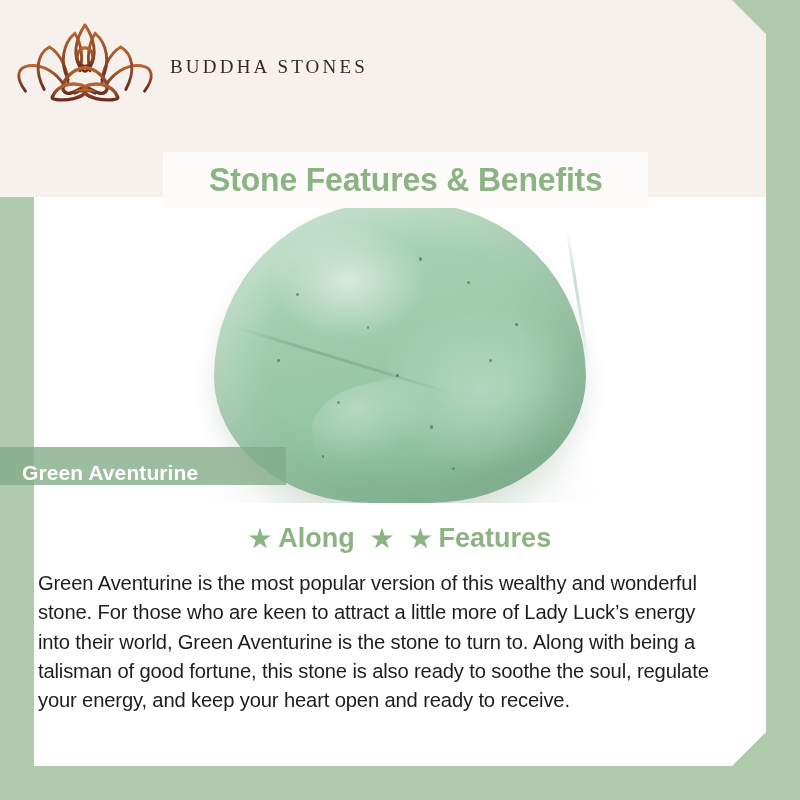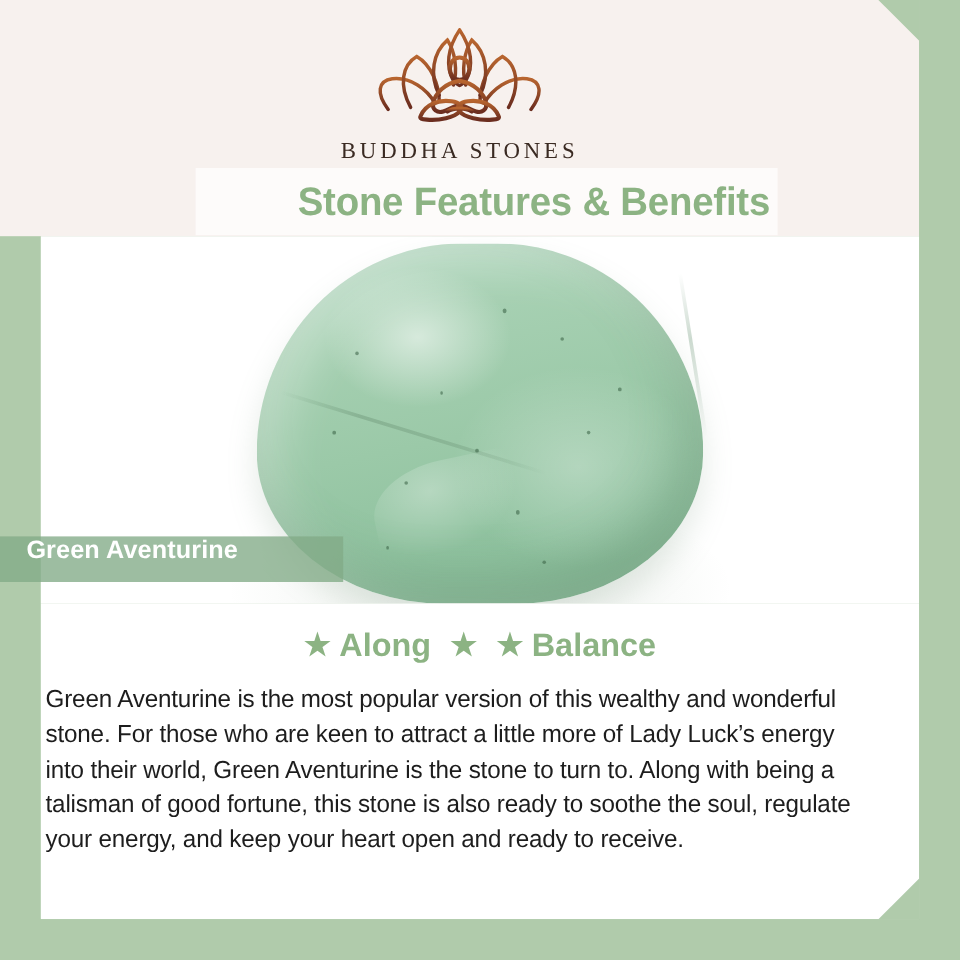--- a/index.html
+++ b/index.html
@@ -42,44 +42,44 @@
     width: 800px; height: 34px;
     background: #b0cbab;
   }
 
   
   .logo-wrap {
     position: absolute;
     left: 0; top: 18px;
     width: 766px;
     display: flex;
-    flex-direction: column;
+    flex-direction: row;
     align-items: center;
   }
   .lotus { width: 170px; height: 92px; display: block; }
   .brand {
     margin-top: 6px;
     font-family: "Liberation Serif", serif;
     font-size: 19px;
     letter-spacing: 3.2px;
     color: #3a2a22;
     font-weight: 400;
   }
 
   
   .title-banner {
     position: absolute;
     left: 163px;
-    top: 140px;
+    top: 152px;
     width: 485px;
     height: 56px;
     background: #fdfbfa;
     display: flex;
     align-items: center;
-    justify-content: flex-end;
+    justify-content: center;
     z-index: 6;
   }
   .title-text {
     font-size: 33px;
     font-weight: 700;
     color: #8cb383;
     letter-spacing: -0.2px;
     white-space: nowrap;
     transform: scaleX(0.97);
   }
@@ -153,21 +153,21 @@
 
   
   .caption-bar {
     position: absolute;
     left: 0;
     top: 447px;
     width: 286px;
     height: 38px;
     background: rgba(130,170,135,.78);
     display: flex;
-    align-items: flex-start;
+    align-items: flex-end;
     z-index: 7;
   }
   .caption-text {
     margin-left: 22px;
     color: #ffffff;
     font-size: 21px;
     font-weight: 700;
     letter-spacing: 0.1px;
   }
 
@@ -318,21 +318,21 @@
     <div class="features">
       <div class="feature">
         <span class="star">★</span>
         <span>Along</span>
       </div>
       <div class="feature">
         <span class="star">★</span>
       </div>
       <div class="feature">
         <span class="star">★</span>
-        <span>Balance</span>
+        <span>Features</span>
       </div>
     </div>
     <p class="paragraph">Green Aventurine is the most popular version of this wealthy and wonderful stone. For those who are keen to attract a little more of Lady Luck’s energy into their world, Green Aventurine is the stone to turn to. Along with being a talisman of good fortune, this stone is also ready to soothe the soul, regulate your energy, and keep your heart open and ready to receive.</p>
   </div>
 
   <div class="frame-right"></div>
   <div class="frame-bottom"></div>
 
   <div class="tri tri-left"></div>
   <div class="tri tri-bottomleft"></div>

